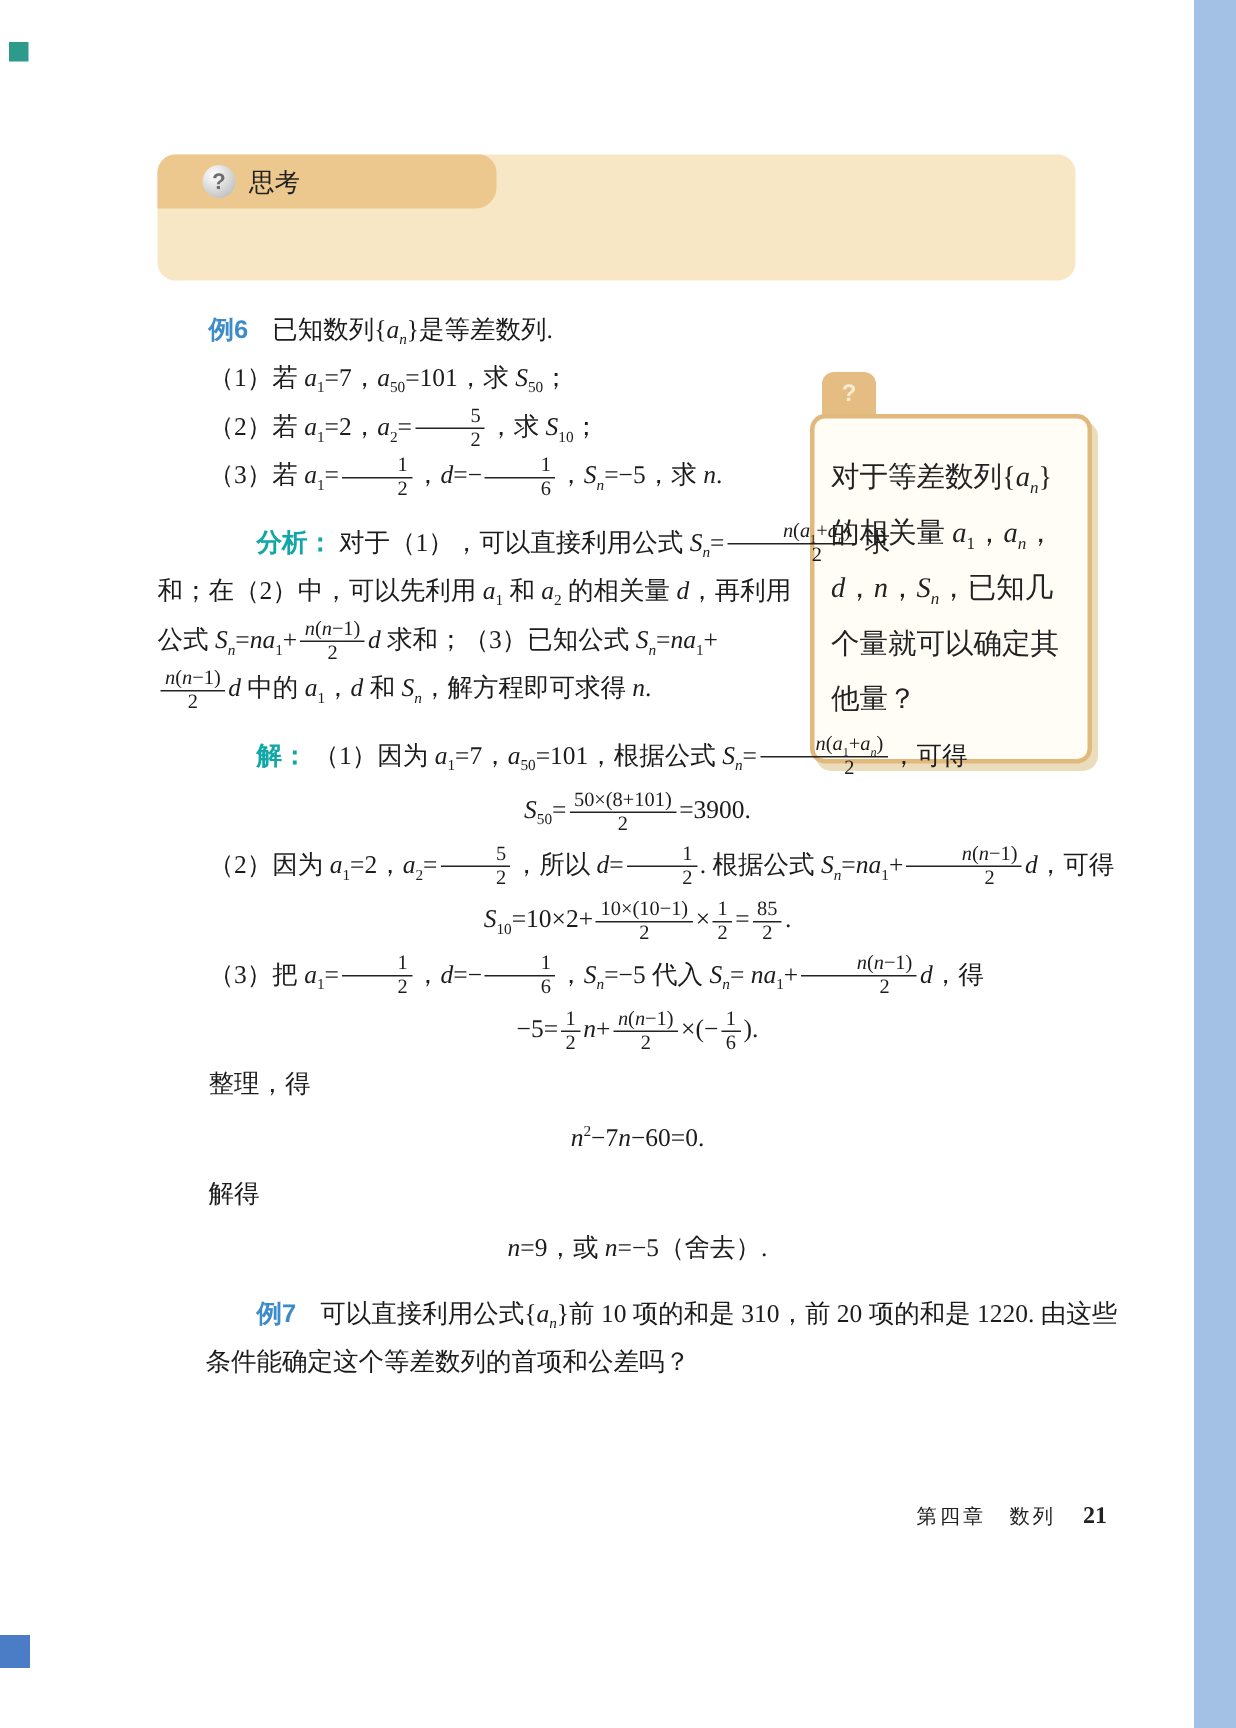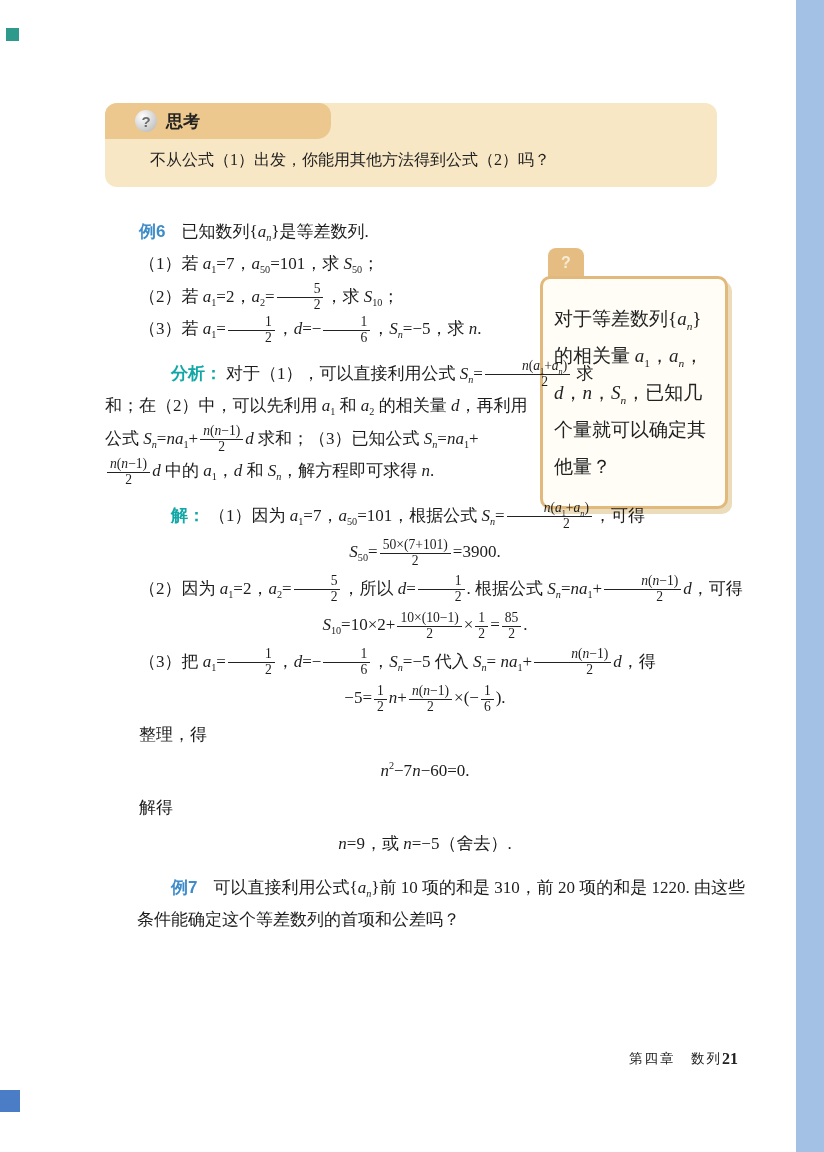--- a/index.html
+++ b/index.html
@@ -12,73 +12,72 @@
   
   .think-box{position:absolute;left:105px;top:103px;width:612px;height:84px;
              background:#f8e7c5;border-radius:12px;}
   .think-tab{position:absolute;left:0;top:0;width:226px;height:36px;background:#ecc88e;
              border-radius:12px 12px 14px 0;display:flex;align-items:center;gap:9px;
              padding-left:30px;box-sizing:border-box;}
   .qicon{display:inline-flex;width:22px;height:22px;border-radius:50%;
          background:radial-gradient(circle at 35% 30%,#ffffff,#c2c2c2 78%);
          color:#6d6d6d;font-weight:bold;font-size:15px;align-items:center;justify-content:center;
          font-family:"Liberation Sans",sans-serif;}
-  .think-title{font-weight:bold;font-size:17px;color:#222;font-family:"Liberation Sans","DejaVu Sans",sans-serif;}
+  .think-title{font-weight:normal;font-size:17px;color:#222;font-family:"Liberation Sans","DejaVu Sans",sans-serif;}
   .think-body{position:absolute;left:45px;top:47px;right:20px;font-size:16px;color:#222;}
 
   
   .margin-note{position:absolute;left:540px;top:248px;width:188px;}
   .note-tab{width:36px;height:30px;background:#e5bd82;border-radius:8px 8px 0 0;margin-left:8px;
             margin-bottom:-2px;display:flex;align-items:center;justify-content:center;
             color:#f7ecd4;font-weight:bold;font-size:16px;font-family:"Liberation Sans",sans-serif;}
   .note-box{border:3px solid #e2b97c;border-radius:10px;background:#fffdf6;
             box-shadow:4px 5px 0 rgba(222,196,142,0.6);padding:21px 11px;
             font-size:19px;line-height:1.95;color:#222;}
 
   
-  .content{position:absolute;left:105px;top:216px;width:640px;font-size:17px;line-height:1.9;}
+  .content{position:absolute;left:105px;top:204px;width:640px;font-size:17px;line-height:1.9;}
   .para{margin:0;}
   .ti{text-indent:34px;}
   .eq{text-align:center;text-indent:0;margin:4px 0;}
   .gapb{margin-top:12px;margin-left:32px;}
   .exlabel{color:#3d8bc9;font-weight:bold;margin-right:16px;
            font-family:"Liberation Sans","DejaVu Sans",sans-serif;}
   .keylabel{color:#12a7a7;font-weight:bold;margin-right:4px;
             font-family:"Liberation Sans","DejaVu Sans",sans-serif;}
 
   
   .mi{font-style:italic;}
   sub.msub{font-size:0.6em;line-height:0;}
   sub.msub.mi{font-style:italic;}
   sup.msup{font-size:0.6em;line-height:0;}
   .frac{display:inline-block;vertical-align:middle;text-align:center;
         font-size:0.8em;line-height:1.1;margin:0 2px;}
   .frac .fn{display:block;padding:0 3px;}
   .frac .fd{display:block;border-top:1px solid #222;padding:0 3px;}
 
   
-  .footer{position:absolute;right:86px;top:1050px;display:flex;align-items:flex-end;}
+  .footer{position:absolute;right:86px;top:1002px;display:flex;align-items:flex-end;gap:18px;}
   .footer-chapter{font-size:13.5px;color:#222;letter-spacing:2px;
                   font-family:"Liberation Sans","DejaVu Sans",sans-serif;}
   .footer-page{font-size:16px;font-weight:bold;color:#222;}
 </style>
 </head>
 <body>
 
 <div class="page">
   <div class="mark-top"></div>
   <div class="mark-bottom"></div>
   <div class="edge-bar"></div>
 
   <div class="think-box">
     <div class="think-tab">
       <span class="qicon">?</span>
       <span class="think-title">思考</span>
     </div>
-    <div class="think-body">不从公式（1）出发，你能用其他方法得到公式（2）吗？</div>
   </div>
 
   <div class="margin-note">
     <div class="note-tab">?</div>
     <div class="note-box"><span>对于等差数列{</span><span class="mi">a</span><sub class="msub mi">n</sub><span>}的相关量 </span><span class="mi">a</span><sub class="msub">1</sub><span>，</span><span class="mi">a</span><sub class="msub mi">n</sub><span>，</span><span class="mi">d</span><span>，</span><span class="mi">n</span><span>，</span><span class="mi">S</span><sub class="msub mi">n</sub><span>，已知几个量就可以确定其他量？</span></div>
   </div>
 
   <div class="content">
 
     <p class="para ti">
@@ -91,21 +90,21 @@
     <p class="para ti gapb">
       <span class="keylabel">分析：</span><span><span>对于（1），可以直接利用公式 </span><span class="mi">S</span><sub class="msub mi">n</sub><span>=</span><span class="frac"><span class="fn"><span class="mi">n</span><span>(</span><span class="mi">a</span><sub class="msub">1</sub><span>+</span><span class="mi">a</span><sub class="msub mi">n</sub><span>)</span></span><span class="fd"><span>2</span></span></span><span> 求</span></span>
     </p>
     <p class="para"><span>和；在（2）中，可以先利用 </span><span class="mi">a</span><sub class="msub">1</sub><span> 和 </span><span class="mi">a</span><sub class="msub">2</sub><span> 的相关量 </span><span class="mi">d</span><span>，再利用</span></p>
     <p class="para"><span>公式 </span><span class="mi">S</span><sub class="msub mi">n</sub><span>=</span><span class="mi">na</span><sub class="msub">1</sub><span>+</span><span class="frac"><span class="fn"><span class="mi">n</span><span>(</span><span class="mi">n</span><span>−1)</span></span><span class="fd"><span>2</span></span></span><span class="mi">d</span><span> 求和；（3）已知公式 </span><span class="mi">S</span><sub class="msub mi">n</sub><span>=</span><span class="mi">na</span><sub class="msub">1</sub><span>+</span></p>
     <p class="para"><span class="frac"><span class="fn"><span class="mi">n</span><span>(</span><span class="mi">n</span><span>−1)</span></span><span class="fd"><span>2</span></span></span><span class="mi">d</span><span> 中的 </span><span class="mi">a</span><sub class="msub">1</sub><span>，</span><span class="mi">d</span><span> 和 </span><span class="mi">S</span><sub class="msub mi">n</sub><span>，解方程即可求得 </span><span class="mi">n</span><span>.</span></p>
 
     <p class="para ti gapb">
       <span class="keylabel">解：</span><span><span>（1）因为 </span><span class="mi">a</span><sub class="msub">1</sub><span>=7，</span><span class="mi">a</span><sub class="msub">50</sub><span>=101，根据公式 </span><span class="mi">S</span><sub class="msub mi">n</sub><span>=</span><span class="frac"><span class="fn"><span class="mi">n</span><span>(</span><span class="mi">a</span><sub class="msub">1</sub><span>+</span><span class="mi">a</span><sub class="msub mi">n</sub><span>)</span></span><span class="fd"><span>2</span></span></span><span>，可得</span></span>
     </p>
-    <p class="para eq"><span class="mi">S</span><sub class="msub">50</sub><span>=</span><span class="frac"><span class="fn"><span>50×(7+101)</span></span><span class="fd"><span>2</span></span></span><span>=3900.</span></p>
+    <p class="para eq"><span class="mi">S</span><sub class="msub">50</sub><span>=</span><span class="frac"><span class="fn"><span>50×(8+101)</span></span><span class="fd"><span>2</span></span></span><span>=3900.</span></p>
     <p class="para ti"><span>（2）因为 </span><span class="mi">a</span><sub class="msub">1</sub><span>=2，</span><span class="mi">a</span><sub class="msub">2</sub><span>=</span><span class="frac"><span class="fn"><span>5</span></span><span class="fd"><span>2</span></span></span><span>，所以 </span><span class="mi">d</span><span>=</span><span class="frac"><span class="fn"><span>1</span></span><span class="fd"><span>2</span></span></span><span>. 根据公式 </span><span class="mi">S</span><sub class="msub mi">n</sub><span>=</span><span class="mi">na</span><sub class="msub">1</sub><span>+</span><span class="frac"><span class="fn"><span class="mi">n</span><span>(</span><span class="mi">n</span><span>−1)</span></span><span class="fd"><span>2</span></span></span><span class="mi">d</span><span>，可得</span></p>
     <p class="para eq"><span class="mi">S</span><sub class="msub">10</sub><span>=10×2+</span><span class="frac"><span class="fn"><span>10×(10−1)</span></span><span class="fd"><span>2</span></span></span><span>×</span><span class="frac"><span class="fn"><span>1</span></span><span class="fd"><span>2</span></span></span><span>=</span><span class="frac"><span class="fn"><span>85</span></span><span class="fd"><span>2</span></span></span><span>.</span></p>
     <p class="para ti"><span>（3）把 </span><span class="mi">a</span><sub class="msub">1</sub><span>=</span><span class="frac"><span class="fn"><span>1</span></span><span class="fd"><span>2</span></span></span><span>，</span><span class="mi">d</span><span>=−</span><span class="frac"><span class="fn"><span>1</span></span><span class="fd"><span>6</span></span></span><span>，</span><span class="mi">S</span><sub class="msub mi">n</sub><span>=−5 代入 </span><span class="mi">S</span><sub class="msub mi">n</sub><span>= </span><span class="mi">na</span><sub class="msub">1</sub><span>+</span><span class="frac"><span class="fn"><span class="mi">n</span><span>(</span><span class="mi">n</span><span>−1)</span></span><span class="fd"><span>2</span></span></span><span class="mi">d</span><span>，得</span></p>
     <p class="para eq"><span>−5=</span><span class="frac"><span class="fn"><span>1</span></span><span class="fd"><span>2</span></span></span><span class="mi">n</span><span>+</span><span class="frac"><span class="fn"><span class="mi">n</span><span>(</span><span class="mi">n</span><span>−1)</span></span><span class="fd"><span>2</span></span></span><span>×(−</span><span class="frac"><span class="fn"><span>1</span></span><span class="fd"><span>6</span></span></span><span>).</span></p>
     <p class="para ti">整理，得</p>
     <p class="para eq"><span class="mi">n</span><sup class="msup">2</sup><span>−7</span><span class="mi">n</span><span>−60=0.</span></p>
     <p class="para ti">解得</p>
     <p class="para eq"><span class="mi">n</span><span>=9，或 </span><span class="mi">n</span><span>=−5（舍去）.</span></p>
 
     <p class="para ti gapb">

